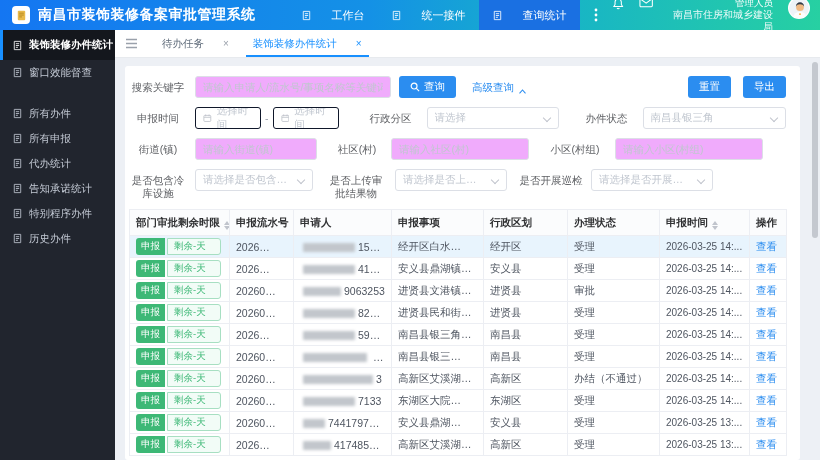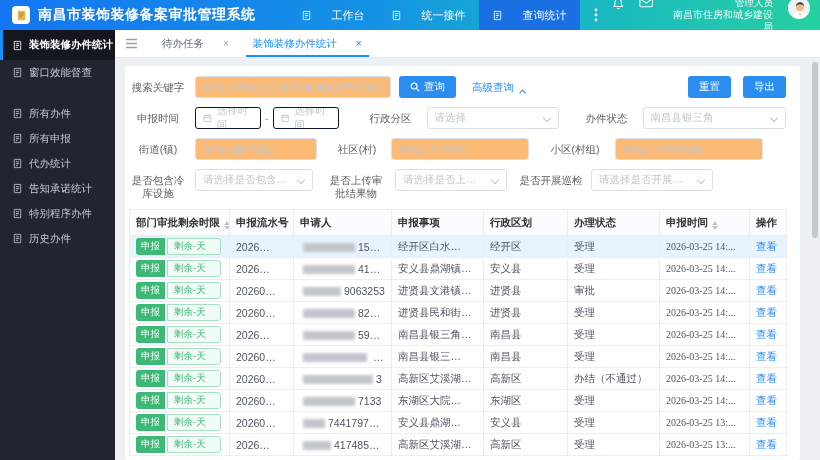--- a/index.html
+++ b/index.html
@@ -43,21 +43,21 @@
   .tab.active::after { content:""; position:absolute; left:5px; right:5px; bottom:0; height:2px; background:#1890ff; }
 
   .content { flex:1; background:#edf0f5; padding:8px 20px 0 10px; position:relative; overflow:hidden; }
   .card { background:#fff; border-radius:3px; height:100%; padding:10px 14px 0 4px; }
 
   
   .f-row { display:flex; align-items:flex-start; margin-bottom:9px; font-size:10.5px; }
   .lbl { width:58px; flex:none; text-align:center; color:#606266; margin-right:8px; padding-top:5px; line-height:1.25; white-space:nowrap; }
   .lbl.wrap { white-space:normal; }
   .ctl { border:1px solid #dcdfe6; border-radius:3px; height:22px; font-size:10.5px; color:#606266;
-         padding:0 7px; background:#fdba74; outline:none; }
+         padding:0 7px; background:#f0abfc; outline:none; }
   input.ctl::placeholder { color:#c0c6cf; }
   .kw { width:196px; }
   .btn { height:22px; padding:0 11px; background:#2b8df0; color:#fff; border:none; border-radius:3px;
          font-size:10.5px; display:inline-flex; align-items:center; gap:4px; cursor:pointer; white-space:nowrap; }
   .ml8{margin-left:8px} .ml12{margin-left:12px} .ml14{margin-left:14px} .ml20{margin-left:20px} .ml24{margin-left:24px}
   .adv { color:#2b8df0; display:inline-flex; align-items:flex-end; gap:4px; margin-left:16px; padding-top:5px; cursor:pointer; white-space:nowrap; }
   .spacer { flex:1; }
   .sel { position:relative; display:flex; align-items:center; border:1px solid #dcdfe6; border-radius:3px;
          height:22px; padding:0 20px 0 7px; background:#fff; cursor:pointer; overflow:hidden; white-space:nowrap; }
   .sel::after { content:""; position:absolute; right:8px; top:7px; width:5px; height:5px;
@@ -83,21 +83,21 @@
   .tag-l { display:inline-block; background:#3db876; color:#fff; font-size:9.5px; padding:2px 5px;
            border-radius:3px 0 0 3px; vertical-align:middle; }
   .tag-r { display:inline-block; background:#f2fcf7; border:1px solid #a7dfc2; color:#3db876; font-size:9.5px;
            padding:1px 6px; min-width:54px; border-radius:0 3px 3px 0; margin-left:2px; vertical-align:middle; }
   .rd { display:inline-block; height:9px; border-radius:1px; background:#c2c6cc; filter:blur(1.5px);
         vertical-align:-1px; margin:0 3px; }
   .rd-s { width:26px; } .rd-a { width:52px; } .rd-i { width:26px; }
   tbody tr:nth-child(3) .rd-a{width:38px} tbody tr:nth-child(6) .rd-a{width:64px}
   tbody tr:nth-child(7) .rd-a{width:70px} tbody tr:nth-child(9) .rd-a{width:22px}
   tbody tr:nth-child(10) .rd-a{width:28px} tbody tr:nth-child(10) .rd-i{display:none}
-  .c7 { font-size:10px; text-overflow:clip;font-family:Liberation Serif, serif; }
+  .c7 { font-size:10px; text-overflow:clip; }
   .view { color:#2b8df0; cursor:pointer; text-decoration:none; }
 
   .scrollthumb { position:absolute; right:2px; top:4px; width:6px; height:176px; background:#c4c8cf; border-radius:3px; }
 </style>
 </head>
 <body>
 
 <header class="top">
   <span class="logo">
     <svg width="13" height="13" viewBox="0 0 14 14">

